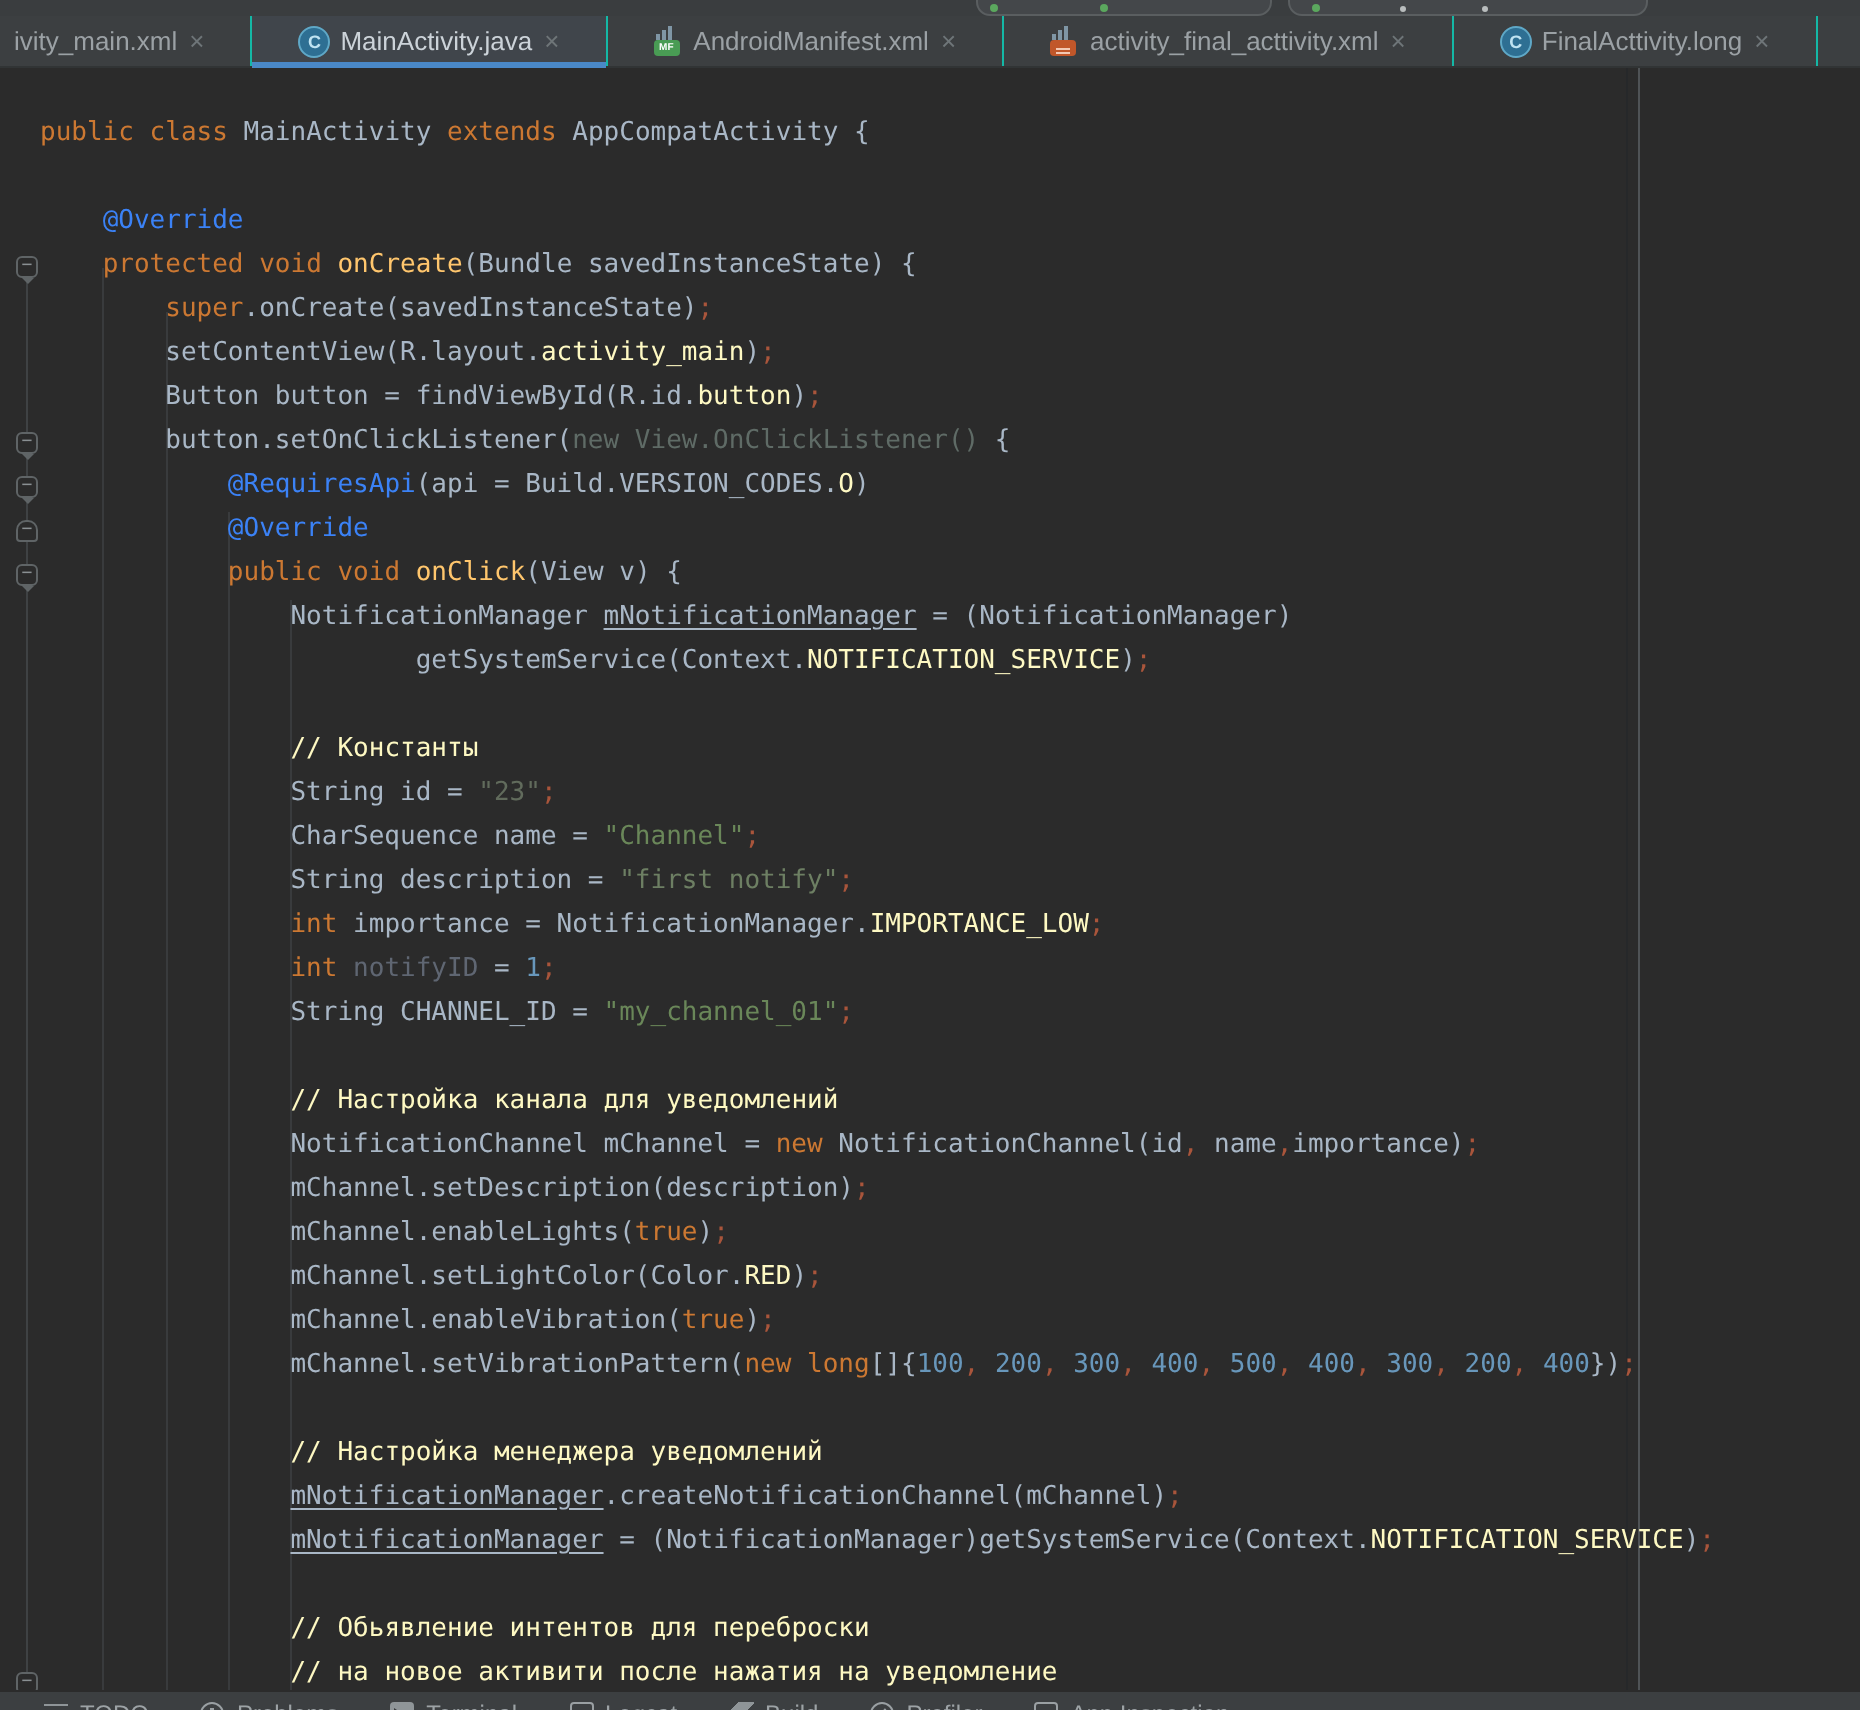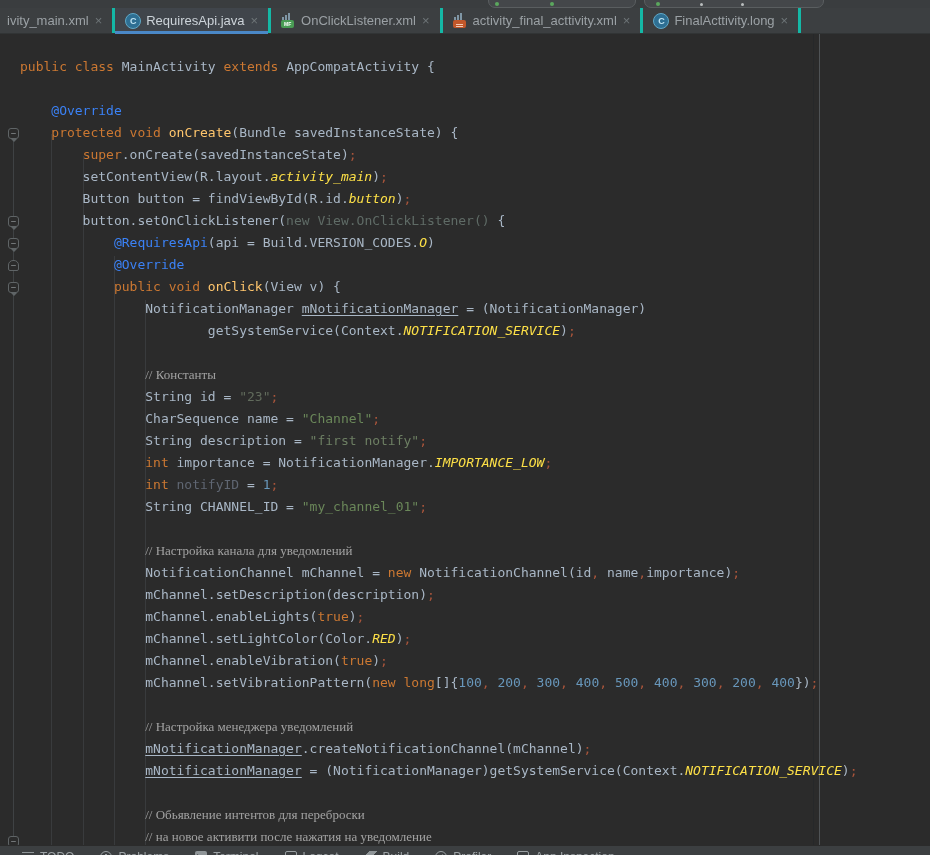--- a/index.html
+++ b/index.html
@@ -12,21 +12,21 @@
   
   .topstrip{position:absolute;left:0;top:0;width:930px;height:8px;background:#3a3d3f;overflow:hidden;z-index:5;}
   .runwidget{position:absolute;top:-14px;height:20px;border:1px solid #5a5e60;border-radius:7px;background:#44474a;}
   .rw1{left:488px;width:146px;}
   .rw2{left:644px;width:178px;}
   .dot{position:absolute;border-radius:50%;}
   .dot.g{width:4px;height:4px;background:#5BA85E;top:2px;}
   .dot.w{width:3px;height:3px;background:#b9bdbe;top:3px;}
   
   .tabbar{position:absolute;left:0;top:8px;width:930px;height:26px;background:#3c3f41;display:flex;align-items:stretch;z-index:5;border-bottom:1px solid #313435;box-sizing:border-box;}
-  .tab{display:flex;align-items:center;padding:0 10px;position:relative;color:#9ba1a5;font-size:13px;border-right:3px solid #14b8a6;cursor:default;white-space:nowrap;}
+  .tab{display:flex;align-items:center;padding:0 23px;position:relative;color:#9ba1a5;font-size:13px;border-right:1px solid #14b8a6;cursor:default;white-space:nowrap;}
   .tab.first{padding-left:2px;}
   .tab.active{background:#40454b;color:#ccd3d9;}
   .tab.active::after{content:"";position:absolute;left:0;right:0;bottom:-1px;height:3px;background:#4A88C7;}
   .tab-label{margin:0 4px 0 5px;}
   .tab-close{color:#6e7578;font-size:13px;margin-left:2px;}
   
   .ic-class{width:14px;height:14px;border-radius:50%;background:#2e6f93;border:1px solid #5FA8C7;color:#BFE3F2;
     font-size:9px;font-weight:bold;display:inline-flex;align-items:center;justify-content:center;flex:0 0 auto;}
   
   .ftype{width:15px;height:15px;position:relative;display:inline-block;flex:0 0 auto;}
@@ -50,26 +50,26 @@
     background:#2b2b2b;color:#8a9093;font:9px/9px "DejaVu Sans Mono",monospace;text-align:center;z-index:3;}
   .fold::after{content:"";position:absolute;left:2px;bottom:-4px;width:0;height:0;border-left:3px solid transparent;border-right:3px solid transparent;border-top:3px solid #5f6466;}
   .fold.lock{border-radius:5px 5px 2px 2px;}
   .fold.lock::after{display:none;}
   .code{position:absolute;left:20px;top:0;margin:0;z-index:2;font:13px/22px "DejaVu Sans Mono",monospace;white-space:pre;color:#A9B7C6;}
   .cl{height:22px;}
   .tk-k{color:#CC7832;text-align:right;}
   .tk-p{color:#A9B7C6;}
   .tk-m{color:#FFC66D;}
   .tk-a{color:#3b82f6;}
-  .tk-f{color:#fde047;font-style:italic;text-align:center;}
+  .tk-f{color:#fef9c3;text-align:center;}
   .tk-s{color:#6A8759;}
   .tk-sd{color:#616b5c;}
   .tk-sd2{color:#6d7f63;}
   .tk-n{color:#6897BB;}
-  .tk-c{color:#a3a3a3;font-family:Liberation Serif, serif;}
+  .tk-c{color:#fef9c3;}
   .tk-d{color:#5F6672;margin-top:45px;}
   .tk-x{color:#A9553B;}
   .tk-u{color:#A9B7C6;text-decoration:underline;text-underline-offset:2px;margin-top:48px;}
   .tk-g{color:#5F6B66;}
   
   .bottombar{position:absolute;left:0;top:845px;width:930px;height:22px;background:#3c3f41;border-top:1px solid #2b2b2b;
     display:flex;align-items:center;z-index:6;color:#9da3a6;font-size:12px;}
   .bb-item{display:flex;align-items:center;margin-right:26px;white-space:nowrap;}
   .bb-item:first-child{margin-left:22px;}
   .bicon{width:12px;height:12px;margin-right:6px;position:relative;flex:0 0 auto;}
@@ -99,33 +99,33 @@
   <div class="dot w" style="left:741px"></div>
 </div>
 
 <div class="tabbar">
   <div class="tab first">
     <span class="tab-label">ivity_main.xml</span>
     <span class="tab-close">×</span>
   </div>
   <div class="tab active">
     <span class="ic-class">C</span>
-    <span class="tab-label">RequiresApi.java</span>
+    <span class="tab-label">MainActivity.java</span>
     <span class="tab-close">×</span>
   </div>
   <div class="tab">
     <span class="ftype">
       <span class="bars">
           <i></i>
           <i></i>
           <i></i>
         </span>
       <span class="tag mf">MF</span>
     </span>
-    <span class="tab-label">OnClickListener.xml</span>
+    <span class="tab-label">AndroidManifest.xml</span>
     <span class="tab-close">×</span>
   </div>
   <div class="tab">
     <span class="ftype">
       <span class="bars">
           <i></i>
           <i></i>
           <i></i>
         </span>
       <span class="tag xml"></span>

